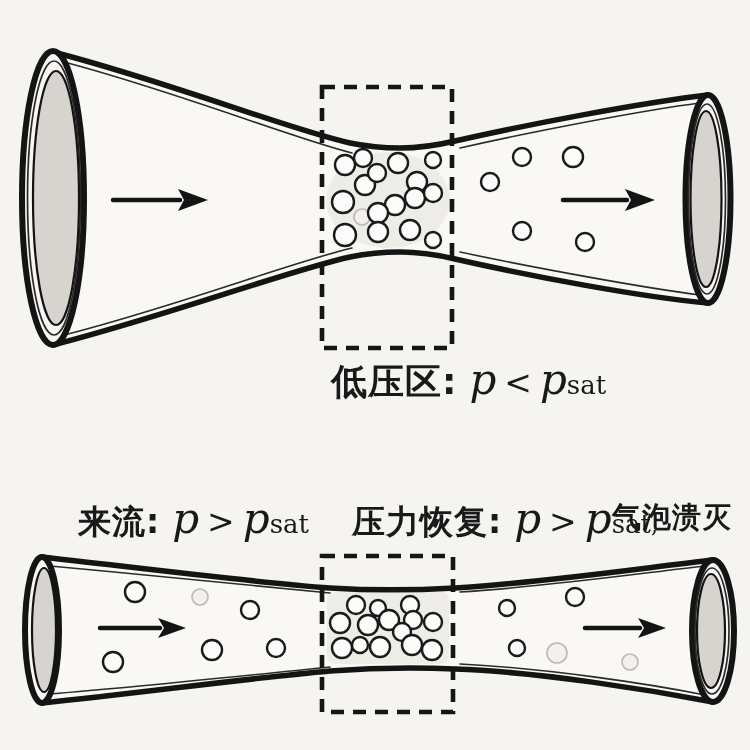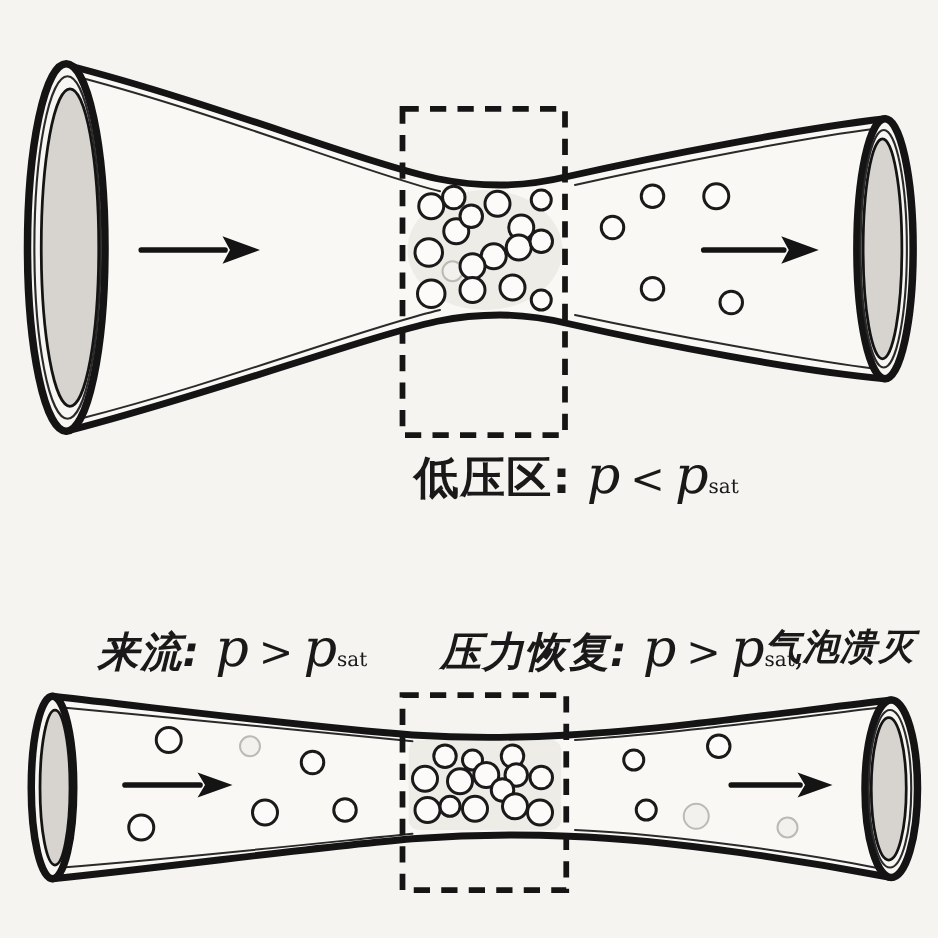--- a/index.html
+++ b/index.html
@@ -29,24 +29,24 @@
   
   .label{
     position:absolute;
     display:flex;align-items:baseline;white-space:nowrap;
     color:#191919;
   }
   .zh{
     font-family:"DejaVu Sans","Liberation Sans",sans-serif;
     font-weight:600;font-size:36px;letter-spacing:1px;margin-right:12px;
   }
-  .label.small .zh{font-size:33px;font-style:italic;}
+  .label.small .zh{font-size:33px;}
   .p{font-style:italic;font-size:42px;line-height:1;}
   .rel{font-size:33px;margin:0 8px;}
-  .label sub{font-size:16px;font-style:normal;}
+  .label sub{font-size:26px;font-style:normal;}
   .suffix{font-size:22px;}
 </style>
 </head>
 <body>
 
 <div class="stage">
 
   <svg width="750" height="750" viewBox="0 0 750 750">
 
     <g>

